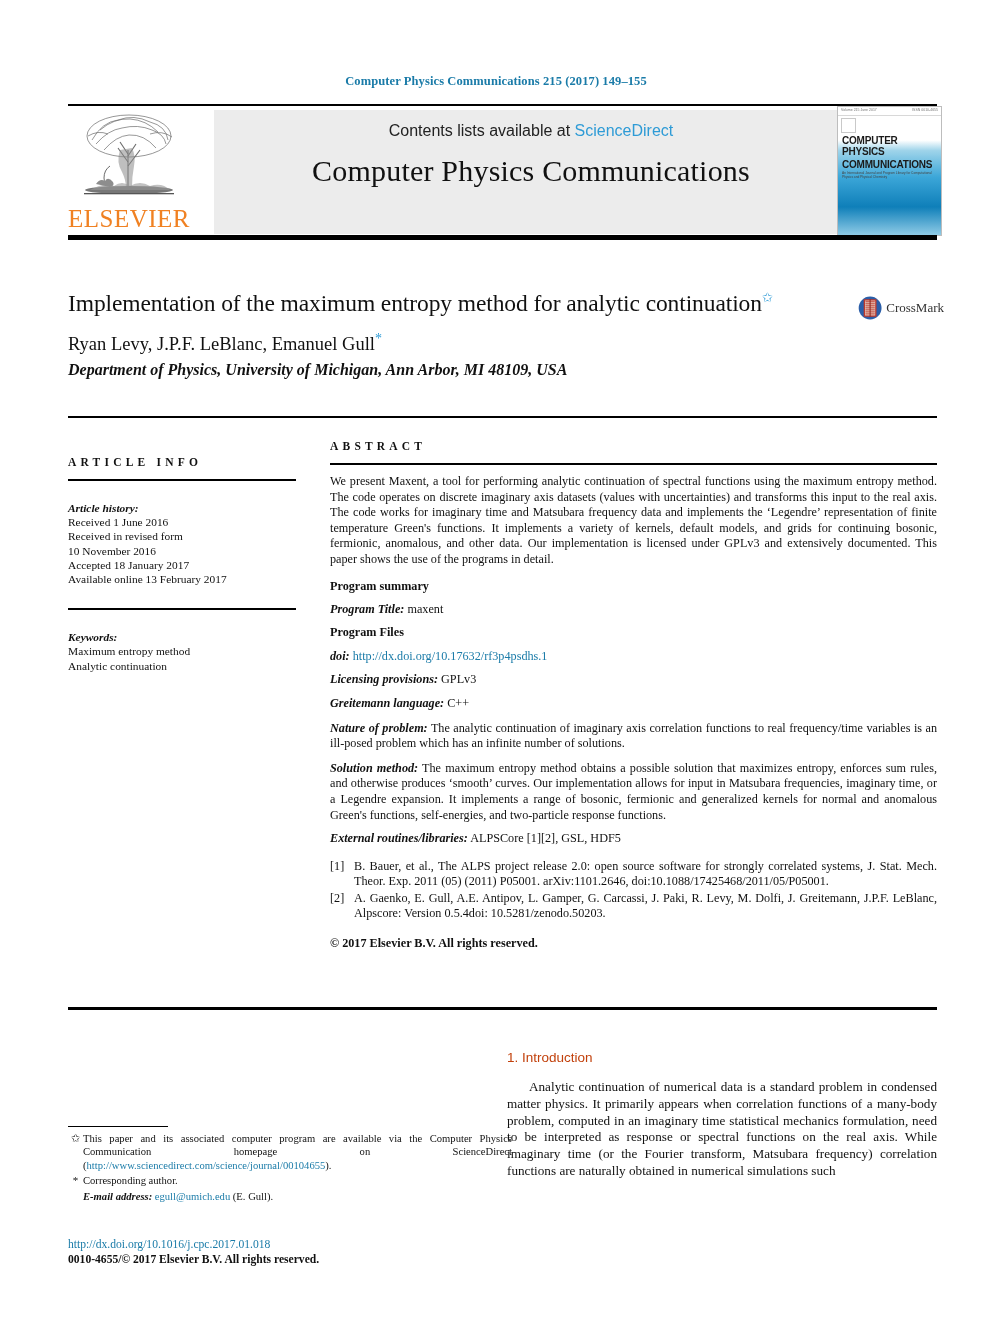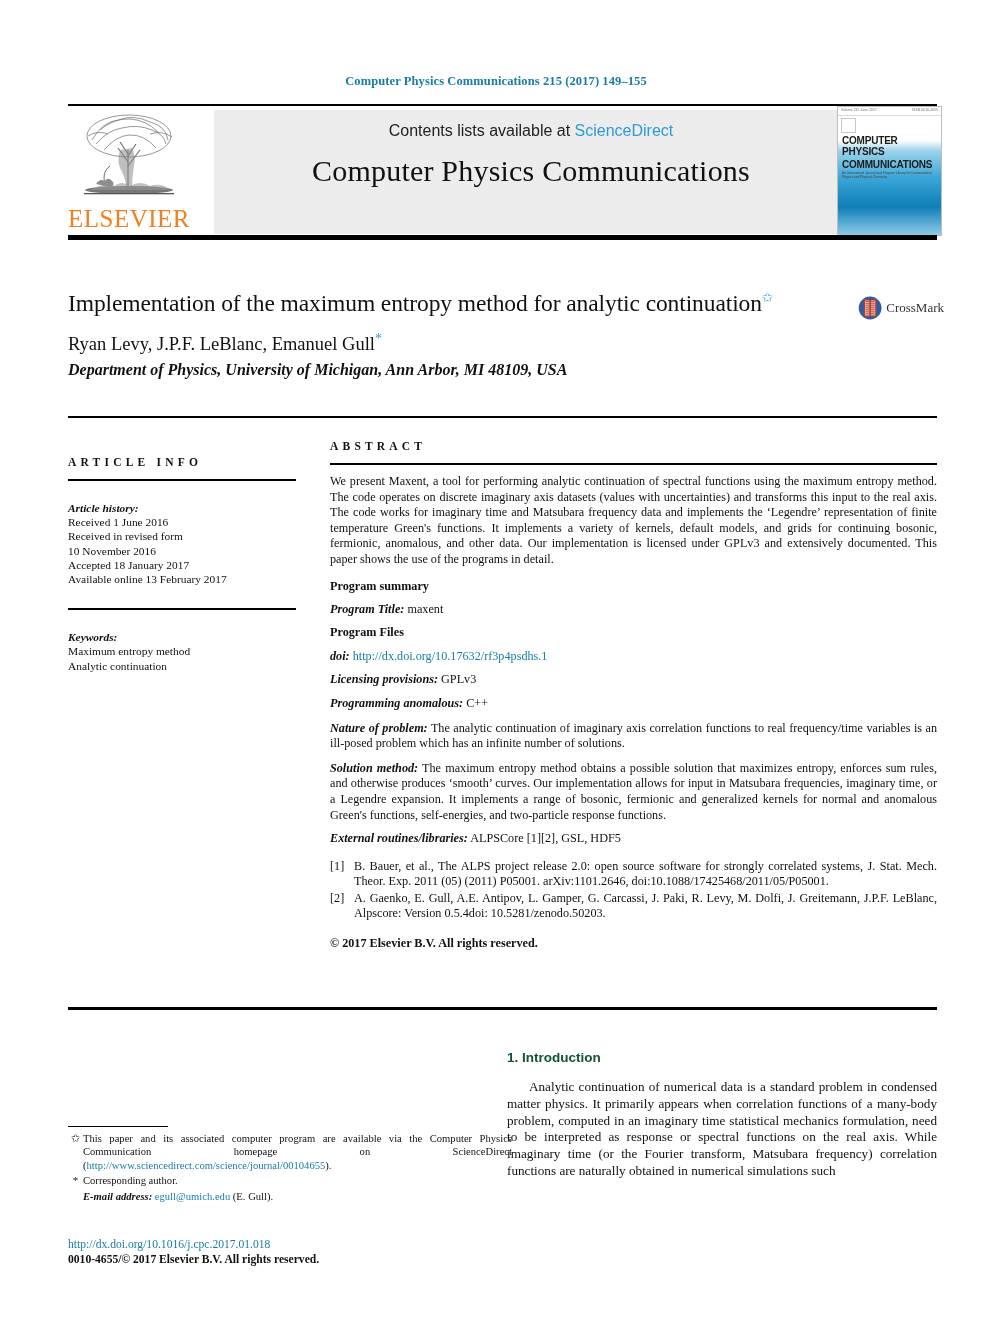--- a/index.html
+++ b/index.html
@@ -294,23 +294,23 @@
   }
 
   
   .body-right {
     position: absolute;
     left: 507px; top: 1050px;
     width: 430px;
   }
   .intro-head {
     font-family: "Liberation Sans", sans-serif;
-    font-weight: bold;
+    font-weight: normal;
     font-size: 13.5px;
-    color: #14532d;
+    color: #c2410c;
   }
   .body-para {
     font-family: "Liberation Serif", serif;
     font-size: 13.2px;
     line-height: 16.8px;
     text-align: justify;
     text-indent: 22px;
     margin-top: 14px;
     color: #111;
   }
@@ -476,21 +476,21 @@
     <div class="field-line">
       <span class="lbl" style="font-style:normal">Program Files</span>
     </div>
     <div class="field-line">
       <span class="lbl">doi:</span><span class="link-blue"> http://dx.doi.org/10.17632/rf3p4psdhs.1</span>
     </div>
     <div class="field-line">
       <span class="lbl">Licensing provisions:</span><span> GPLv3</span>
     </div>
     <div class="field-line">
-      <span class="lbl">Programming anomalous:</span><span> C++</span>
+      <span class="lbl">Greitemann language:</span><span> C++</span>
     </div>
 
     <div class="para-just">
       <span class="lbl" style="font-style:italic;font-weight:bold">Nature of problem:</span><span> The analytic continuation of imaginary axis correlation functions to real frequency/time variables is an ill-posed problem which has an infinite number of solutions.</span>
     </div>
 
     <div class="para-just">
       <span class="lbl" style="font-style:italic;font-weight:bold">Solution method:</span><span> The maximum entropy method obtains a possible solution that maximizes entropy, enforces sum rules, and otherwise produces ‘smooth’ curves. Our implementation allows for input in Matsubara frequencies, imaginary time, or a Legendre expansion. It implements a range of bosonic, fermionic and generalized kernels for normal and anomalous Green's functions, self-energies, and two-particle response functions.</span>
     </div>
 

